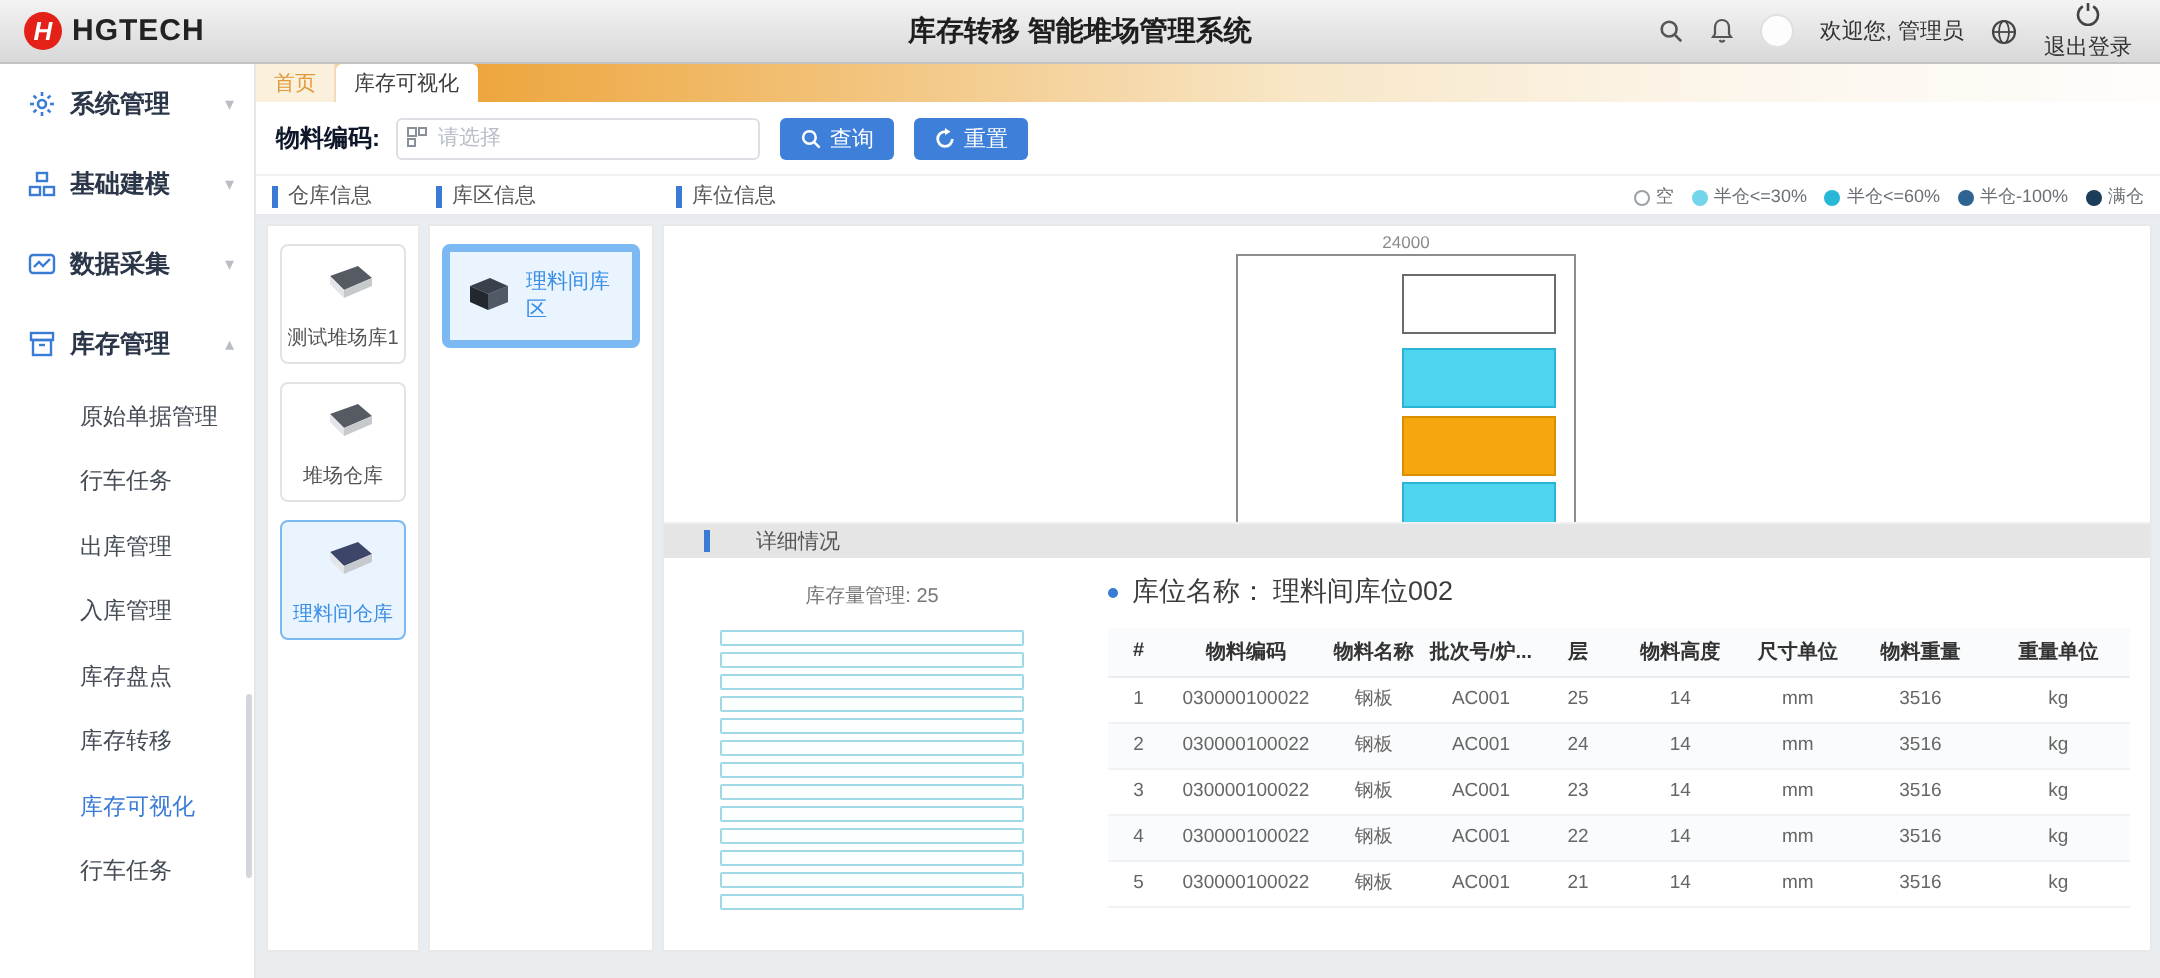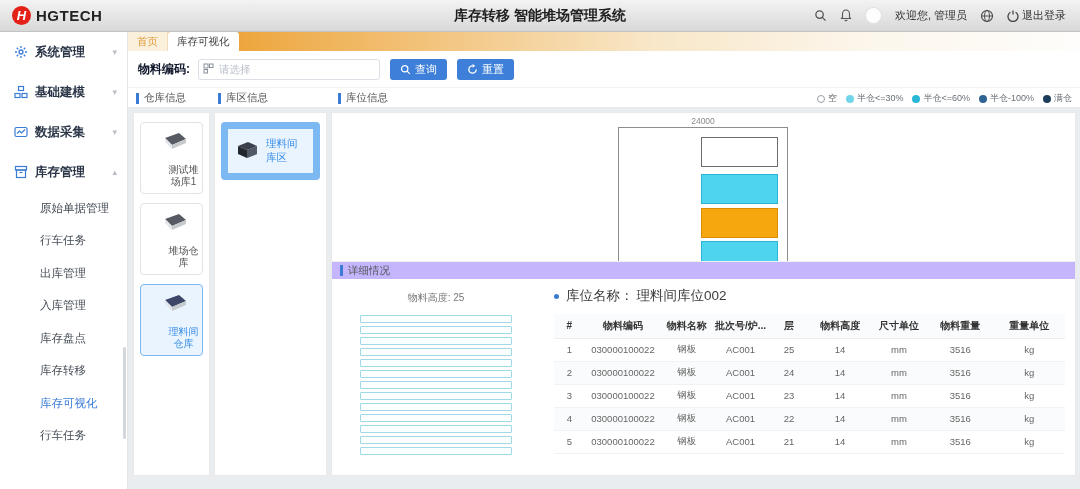--- a/index.html
+++ b/index.html
@@ -10,21 +10,21 @@
   
   .topbar { height:32px; background:linear-gradient(#f3f3f3,#d8d8d8); border-bottom:1px solid #c2c2c2; display:flex; align-items:center; position:relative; }
   .logo { display:flex; align-items:center; gap:5px; padding-left:12px; }
   .logo-mark { width:19px; height:19px; border-radius:50%; background:#e32119; color:#fff; font-weight:bold; font-style:italic; font-size:13px; display:flex; align-items:center; justify-content:center; }
   .logo-text { font-weight:bold; font-size:15px; letter-spacing:.5px; color:#222; }
   .top-title { position:absolute; left:0; right:0; text-align:center; font-size:14px; font-weight:bold; color:#1e1e1e; }
   .top-right { margin-left:auto; display:flex; align-items:center; gap:13px; padding-right:14px; position:relative; z-index:2; color:#444;justify-content:center; }
   .top-right svg { display:block; }
   .avatar { width:17px; height:17px; border-radius:50%; background:#fdfdfd; border:1px solid #e0e0e0; }
   .welcome { font-size:11px; color:#333; white-space:nowrap; }
-  .logout { display:flex; align-items:center; gap:3px; font-size:11px; color:#333; white-space:nowrap; }
+  .logout { display:flex; align-items:center; gap:3px; font-size:11px; color:#333; white-space:nowrap;flex-direction:column; }
 
   
   .body-row { display:flex; height:457px; }
 
   
   .sidebar { width:128px; background:#fff; border-right:1px solid #e6e6e6; position:relative; overflow:hidden; flex:none; }
   .menu-group { height:40px; display:flex; align-items:center; padding:0 10px 0 13px; cursor:pointer; }
   .menu-group .mlabel { font-size:12.5px; font-weight:bold; color:#2b3648; margin-left:7px; }
   .menu-group .arrow { margin-left:auto; color:#b9bec6; font-size:9px; }
   .menu-sub { height:32.5px; display:flex; align-items:center; padding-left:40px; font-size:11.5px; color:#454c56; cursor:pointer; position:relative; }
@@ -55,34 +55,34 @@
   .legend-item { display:flex; align-items:center; gap:3px; font-size:9px; color:#6a7076; white-space:nowrap; }
   .legend-dot { width:8px; height:8px; border-radius:50%; display:inline-block; }
 
   .content { flex:1; background:#e9edf0; display:flex; gap:4px; padding:3px 4px 0 5px; }
   .panel { background:#fff; border:1px solid #e9e9e9; height:364px; }
   .panel-wh { width:77px; flex:none; padding-top:9px; }
   .panel-area { width:113px; flex:none; padding:9px 6px 0; }
   .panel-loc { flex:1; position:relative; overflow:hidden; }
 
   .wh-card { width:63px; margin:0 auto 9px; border:1px solid #e3e3e3; border-radius:4px; background:#fff; padding:7px 2px 5px; text-align:center; cursor:pointer; }
-  .wh-card .wh-label { font-size:10px; color:#555; margin-top:5px; line-height:1.2;margin-left:24px; }
+  .wh-card .wh-label { font-size:10px; color:#555; margin-top:5px; line-height:1.2; }
   .wh-card.selected { border-color:#7cb8f2; background:#e9f4fe; }
   .wh-card.selected .wh-label { color:#3a8ee6; }
 
-  .area-card { display:flex; align-items:center; gap:6px; border:7px solid #0f172a; border-radius:4px; padding:8px 6px; cursor:pointer; }
+  .area-card { display:flex; align-items:center; gap:6px; border:4px solid #0f172a; border-radius:4px; padding:8px 6px; cursor:pointer; }
   .area-card.selected { border-color:#7cb8f2; background:#e9f4fe; }
   .area-card .area-label { font-size:10.5px; color:#3a8ee6; }
 
   .bin-wrap { position:absolute; left:286px; top:3px; width:170px; }
   .bin-dim { text-align:center; font-size:8.5px; color:#8a8a8a; margin-bottom:1px; }
   .bin-box { position:relative; width:170px; height:136px; border:1px solid #8d8d8d; background:#fff; overflow:hidden; }
   .slot { position:absolute; left:82px; width:77px; height:30px; border:1px solid #666; }
 
-  .detail-head { position:absolute; left:0; right:0; top:148px; height:18px; display:flex; align-items:center; gap:5px; padding-left:8px; font-size:10.5px; color:#555; background:#c4b5fd; border-top:1px solid #f0f0f0; }
+  .detail-head { position:absolute; left:0; right:0; top:148px; height:18px; display:flex; align-items:center; gap:23px; padding-left:20px; font-size:10.5px; color:#555; background:#e5e5e5; border-top:1px solid #f0f0f0; }
   .detail-body { position:absolute; left:0; right:0; top:170px; bottom:0; display:flex; }
   .detail-left { width:208px; flex:none; padding-top:8px; }
   .layers-line { text-align:center; font-size:10px; color:#777; margin-bottom:10px; }
   .shelf { width:152px; margin:0 auto; height:152px; overflow:hidden; }
   .shelf-row { height:8px; border:1px solid #9fd9e6; background:#fbffff; margin-bottom:3px; border-radius:1px; }
   .detail-right { flex:1; padding:4px 10px 0 14px; min-width:0; }
   .loc-title { display:flex; align-items:center; gap:7px; font-size:13.5px; color:#3c3c3c; margin-bottom:9px; }
   .loc-bullet { width:5px; height:5px; border-radius:50%; background:#3a7bd5; flex:none; }
 
   table.mat { width:100%; border-collapse:collapse; table-layout:fixed; }
@@ -331,21 +331,21 @@
           </div>
 
           <div class="detail-head">
             <span class="sec-bar"></span>
             <span>详细情况</span>
           </div>
 
           <div class="detail-body">
             <div class="detail-left">
               <div class="layers-line">
-                <span>物料高度:</span>
+                <span>库存量管理:</span>
                 <span>25</span>
               </div>
               <div class="shelf">
                   <div class="shelf-row"></div>
                   <div class="shelf-row"></div>
                   <div class="shelf-row"></div>
                   <div class="shelf-row"></div>
                   <div class="shelf-row"></div>
                   <div class="shelf-row"></div>
                   <div class="shelf-row"></div>

